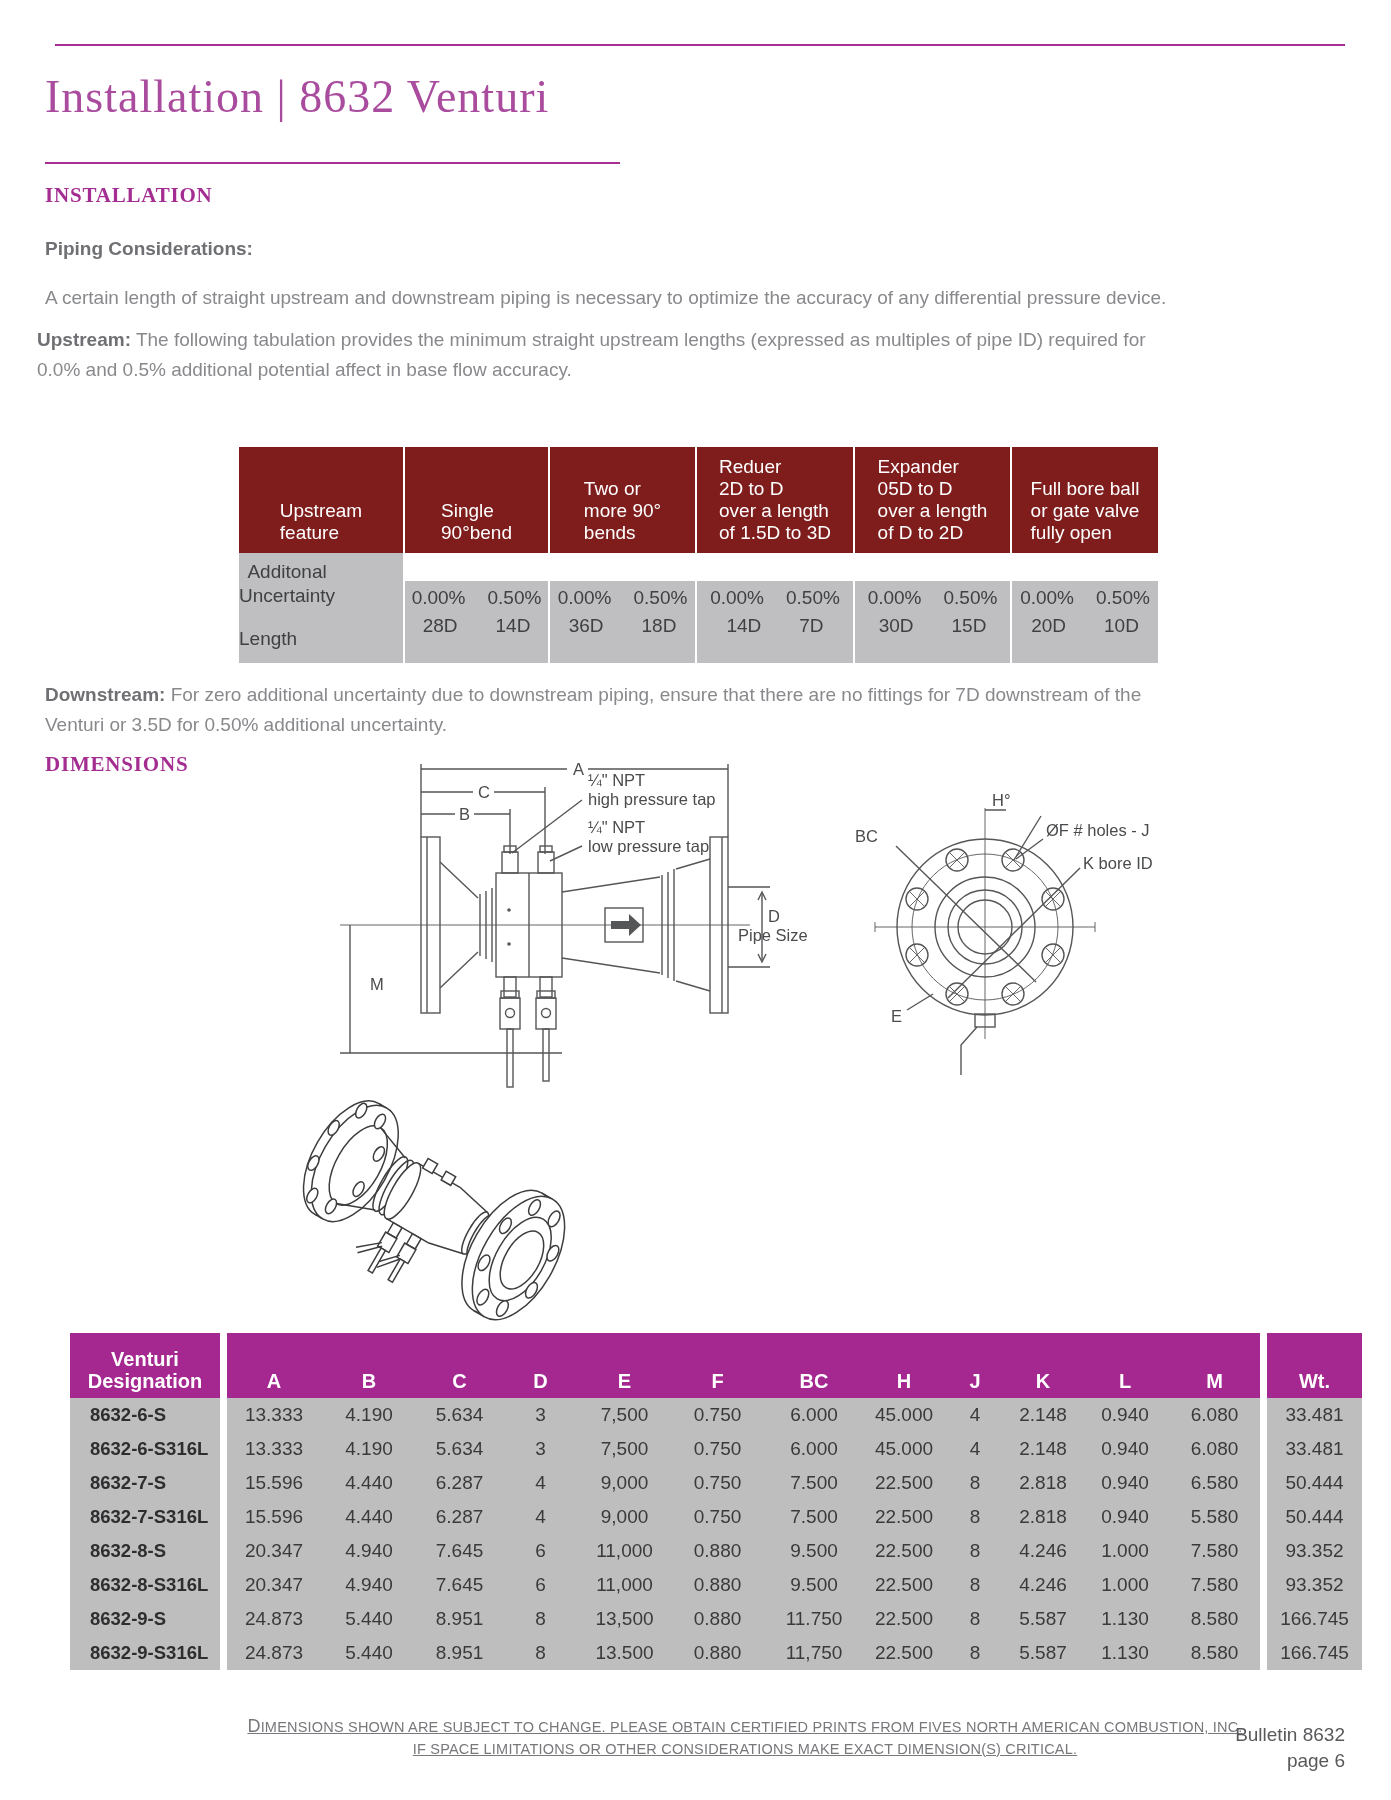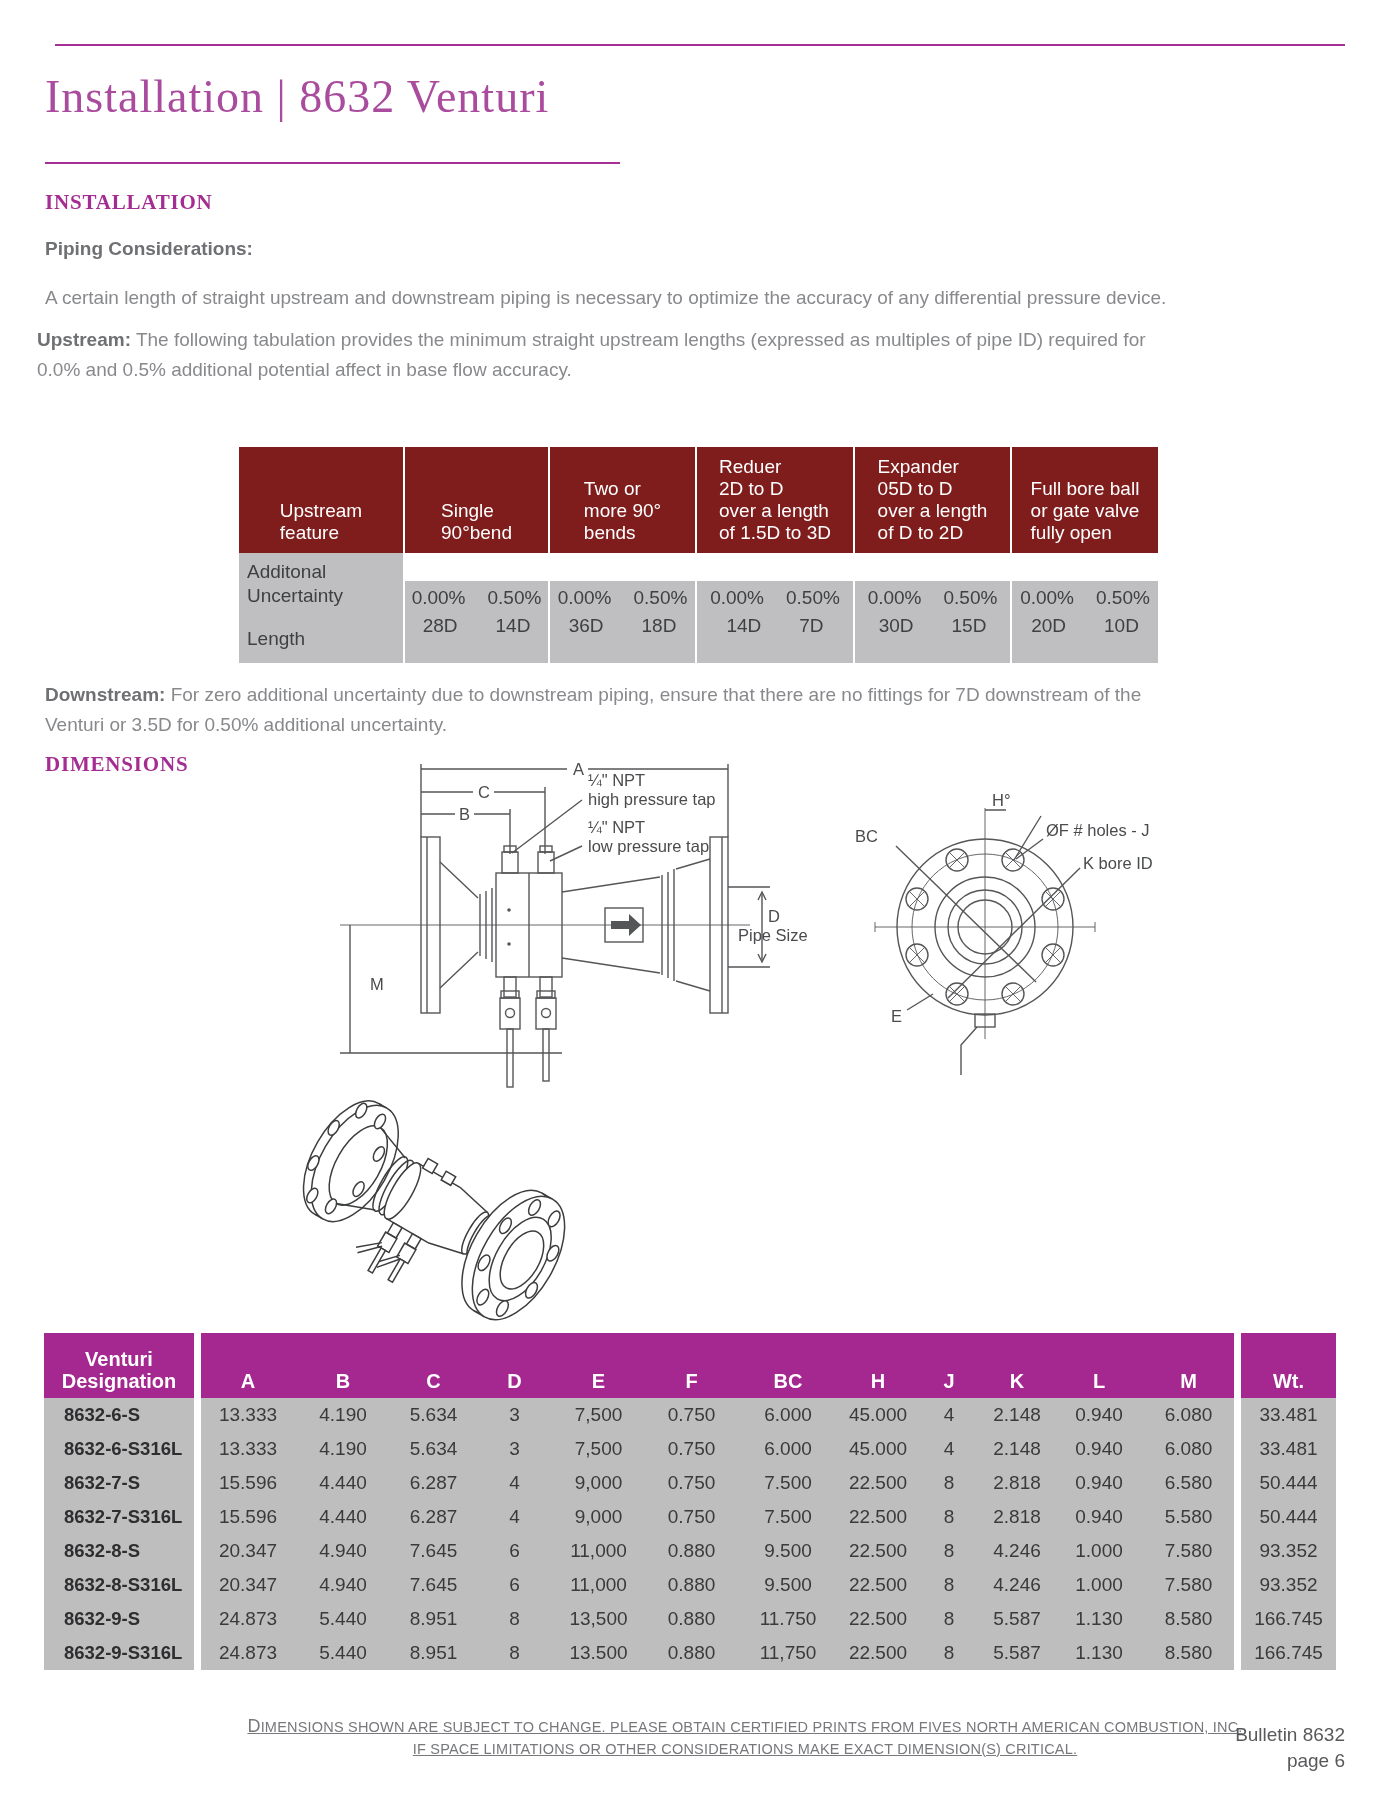--- a/index.html
+++ b/index.html
@@ -18,21 +18,21 @@
   
   .ut{display:grid;grid-template-columns:164px 145px 147px 158px 157px 148px;
       grid-template-rows:106px 62px 48px;}
   .ut > div{box-sizing:border-box;}
   .uth{background:#7f1d1d;color:#ffffff;font-size:19px;line-height:22px;
        display:flex;flex-direction:column;justify-content:flex-end;align-items:center;
        padding-bottom:9px;}
   .utb{background:#bfbfc1;color:#3f4042;font-size:19px;}
   .cdiv{border-left:2px solid #ffffff;}
   .ulab{display:flex;flex-direction:column;justify-content:center;align-items:flex-start;
-        padding-left:8px;line-height:24px;}
+        padding-left:0;line-height:24px;text-align:center;}
   .uvals{display:flex;justify-content:center;align-items:center;gap:22px;margin-top:28px;}
   .uvals2{display:flex;justify-content:center;gap:38px;}
 
   
   .dt-grid{display:grid;
      grid-template-columns:150px 7px 94px 96px 85px 77px 91px 95px 98px 82px 60px 76px 88px 91px 7px 95px;}
   .dth{height:65px;}
   .dth > div{background:#a52890;color:#ffffff;font-weight:bold;font-size:20px;text-align:center;
        display:flex;flex-direction:column;justify-content:flex-end;align-items:center;
        padding-bottom:6px;box-sizing:border-box;line-height:22px;}
@@ -57,21 +57,21 @@
 </style>
 </head>
 <body>
 
 <div class="page">
 
   <div class="abs rule" style="left:55px;top:44px;width:1290px;"></div>
   <div class="abs title" style="left:45px;top:70px;">Installation | 8632 Venturi</div>
   <div class="abs rule" style="left:45px;top:162px;width:575px;"></div>
 
-  <div class="abs sechead" style="left:45px;top:190px;">INSTALLATION</div>
+  <div class="abs sechead" style="left:45px;top:183px;">INSTALLATION</div>
 
   <div class="abs para blead" style="left:45px;top:234px;">Piping Considerations:</div>
 
   <div class="abs para" style="left:45px;top:283px;width:1320px;">A certain length of straight upstream and downstream piping is necessary to optimize the accuracy of any differential pressure device.</div>
 
   <div class="abs para" style="left:37px;top:325px;width:1320px;">
     <span class="blead">Upstream:</span>
     <span>The following tabulation provides the minimum straight upstream lengths (expressed as multiples of pipe ID) required for</span><br>
     <span>0.0% and 0.5% additional potential affect in base flow accuracy.</span>
   </div>
@@ -327,21 +327,21 @@
       <rect class="isow" x="72" y="32" width="10" height="12"></rect>
       <rect class="isow" x="94" y="32" width="10" height="12"></rect>
       <rect class="isow" x="70" y="44" width="13" height="16"></rect>
       <rect class="isow" x="92" y="44" width="13" height="16"></rect>
       <path class="iso" d="M72,55 L52,72 M74,58 L56,76 M94,57 L76,76 M96,60 L80,79"></path>
       <rect class="isow" x="74" y="60" width="5" height="26"></rect>
       <rect class="isow" x="96" y="60" width="5" height="24"></rect>
     </g>
   </svg>
 
-  <div class="abs" style="left:44px;top:1333px;width:1168px;">
+  <div class="abs" style="left:70px;top:1333px;width:1168px;">
     <div class="dt-grid dth">
       <div class="desigh pre">Venturi
 Designation</div>
       <div class="gapc"></div>
       <div>A</div>
       <div>B</div>
       <div>C</div>
       <div>D</div>
       <div>E</div>
       <div>F</div>

